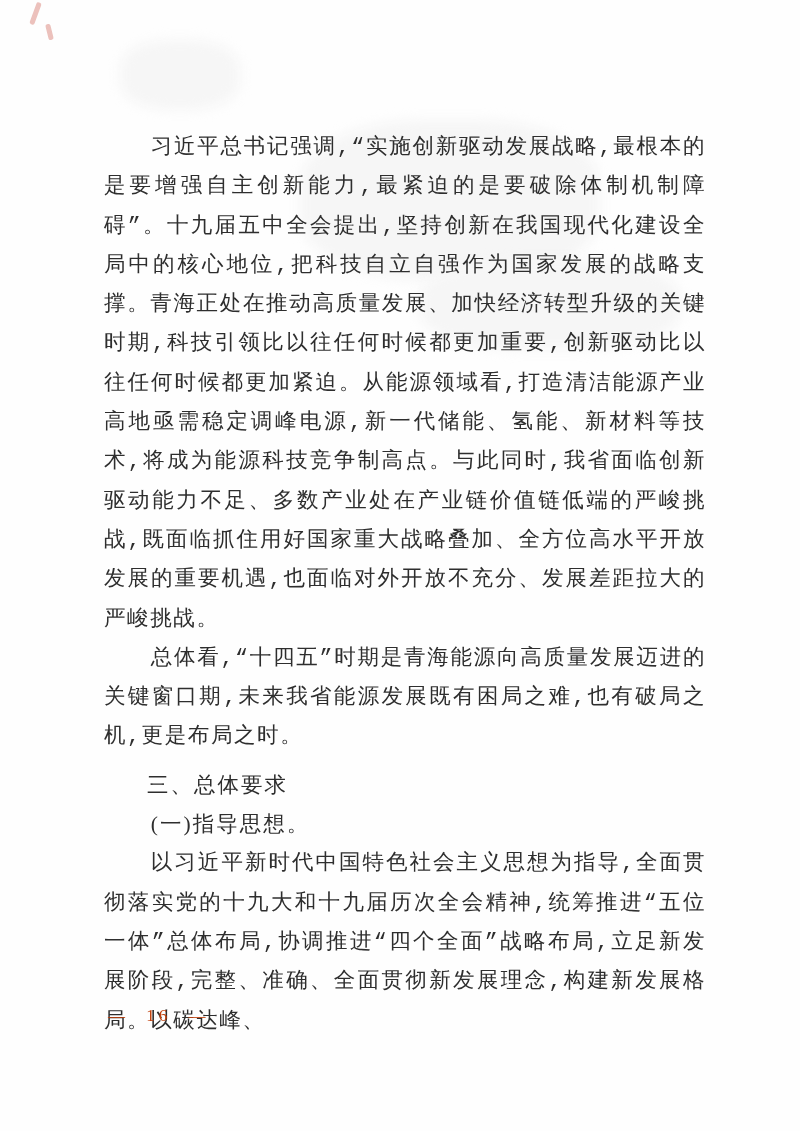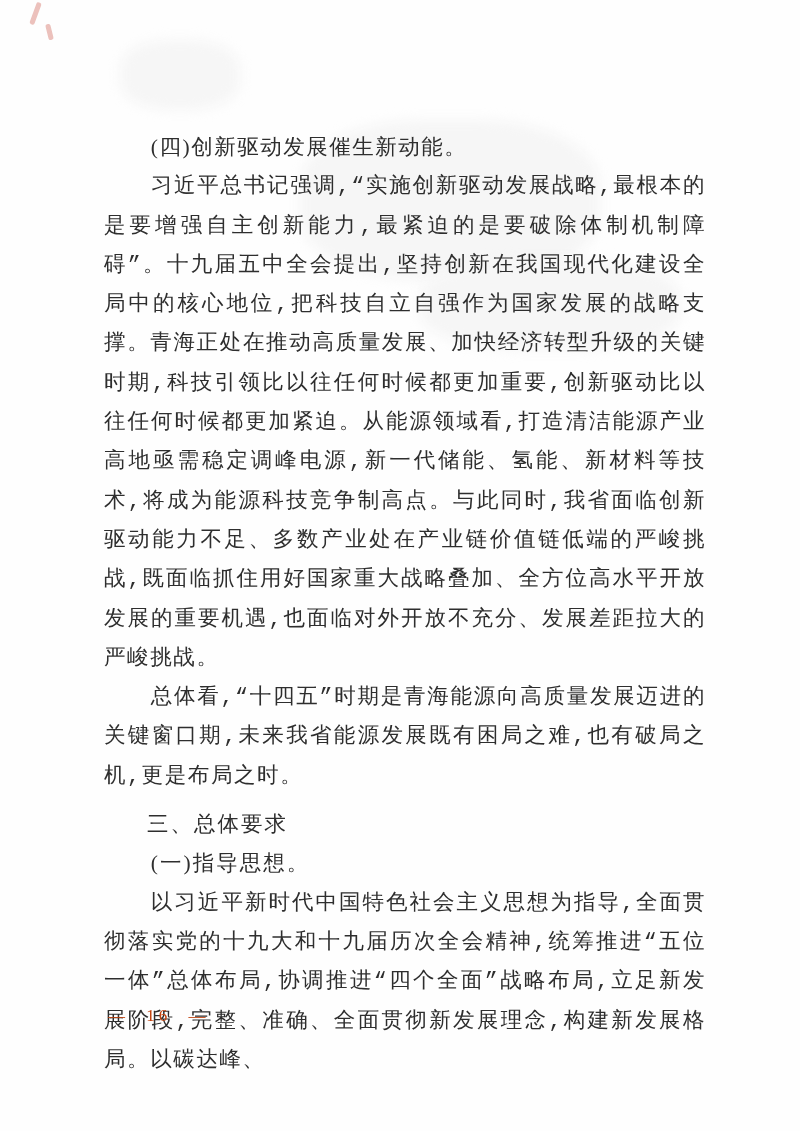--- a/index.html
+++ b/index.html
@@ -88,21 +88,20 @@
 <div class="page">
 
   <div class="scan-artifact artifact-a"></div>
   <div class="scan-artifact artifact-b"></div>
   <div class="scan-artifact artifact-c"></div>
 
   <div class="red-mark red-mark-1"></div>
   <div class="red-mark red-mark-2"></div>
 
   <div class="content">
-    <h1 class="section-heading">(四)创新驱动发展催生新动能。</h1>
 
     <p class="body-para">习近平总书记强调,“实施创新驱动发展战略,最根本的是要增强自主创新能力,最紧迫的是要破除体制机制障碍”。十九届五中全会提出,坚持创新在我国现代化建设全局中的核心地位,把科技自立自强作为国家发展的战略支撑。青海正处在推动高质量发展、加快经济转型升级的关键时期,科技引领比以往任何时候都更加重要,创新驱动比以往任何时候都更加紧迫。从能源领域看,打造清洁能源产业高地亟需稳定调峰电源,新一代储能、氢能、新材料等技术,将成为能源科技竞争制高点。与此同时,我省面临创新驱动能力不足、多数产业处在产业链价值链低端的严峻挑战,既面临抓住用好国家重大战略叠加、全方位高水平开放发展的重要机遇,也面临对外开放不充分、发展差距拉大的严峻挑战。</p>
 
     <p class="body-para">总体看,“十四五”时期是青海能源向高质量发展迈进的关键窗口期,未来我省能源发展既有困局之难,也有破局之机,更是布局之时。</p>
 
     <h2 class="chapter-heading">三、总体要求</h2>
 
     <h3 class="sub-heading">(一)指导思想。</h3>
 
     <p class="body-para">以习近平新时代中国特色社会主义思想为指导,全面贯彻落实党的十九大和十九届历次全会精神,统筹推进“五位一体”总体布局,协调推进“四个全面”战略布局,立足新发展阶段,完整、准确、全面贯彻新发展理念,构建新发展格局。以碳达峰、</p>

